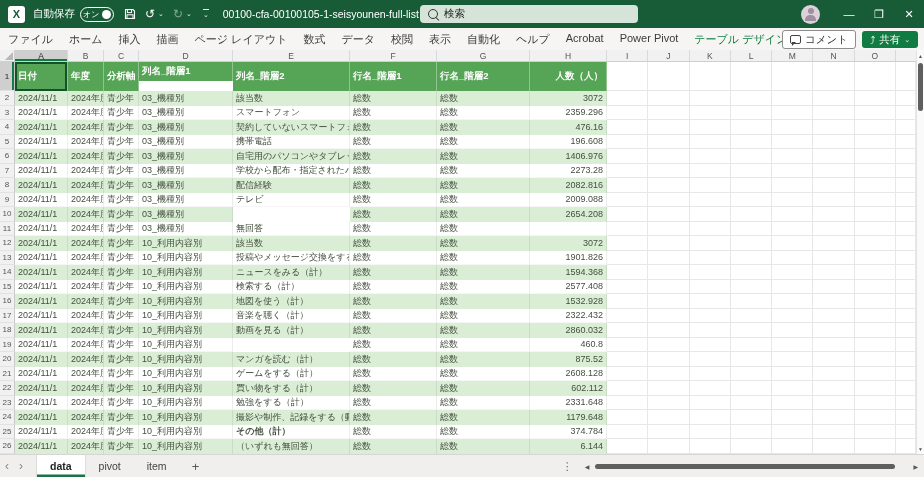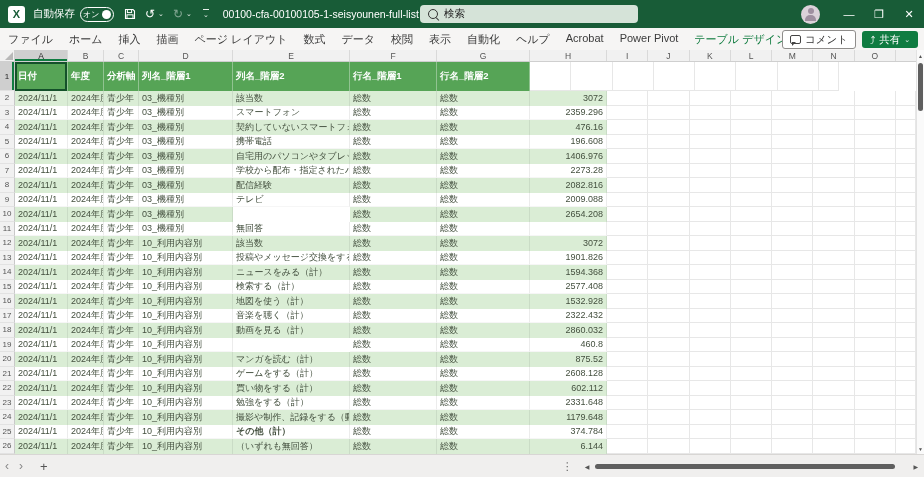--- a/index.html
+++ b/index.html
@@ -194,24 +194,25 @@
       <div class="chd" style="width: 41.3px;">N</div>
       <div class="chd" style="width: 41.3px;">O</div>
     </div>
 
   <div class="grid" id="grid">
       <div class="grow r1">
         <div class="rh sel">1</div>
         <div class="cell hdr selcell" style="width: 53px; height: 29px;">日付</div>
         <div class="cell hdr" style="width: 36px; height: 29px;">年度</div>
         <div class="cell hdr" style="width: 35px; height: 29px;">分析軸</div>
-        <div class="cell hdr" style="width: 94px; height: 29px;">列名_階層1</div>
+        <div class="cell hdr" style="width: 94px; height: 19px;">列名_階層1</div>
         <div class="cell hdr" style="width: 117px; height: 29px;">列名_階層2</div>
         <div class="cell hdr" style="width: 87px; height: 29px;">行名_階層1</div>
         <div class="cell hdr" style="width: 93px; height: 29px;">行名_階層2</div>
+        <div class="cell hdr num" style="width: 77px; height: 29px;">人数（人）</div>
         <div class="cell empty" style="width: 41.3px; height: 29px;"></div>
         <div class="cell empty" style="width: 41.3px; height: 29px;"></div>
         <div class="cell empty" style="width: 41.3px; height: 29px;"></div>
         <div class="cell empty" style="width: 41.3px; height: 29px;"></div>
         <div class="cell empty" style="width: 41.3px; height: 29px;"></div>
         <div class="cell empty" style="width: 41.3px; height: 29px;"></div>
         <div class="cell empty" style="width: 41.3px; height: 29px;"></div>
         <div class="cell empty" style="width: 20px;"></div>
       </div>
       <div class="grow">
@@ -712,20 +713,25 @@
 
   <div class="vscroll">
     <div class="varrow" style="top:1px;">▲</div>
     <div class="vthumb"></div>
     <div class="varrow" style="bottom:1px;">▼</div>
   </div>
 
   <div class="sheetbar">
     <span class="nav">‹</span>
     <span class="nav">›</span>
+    <div id="stabs" style="display:flex;height:100%;margin-left:8px;">
+        <div class="stab active">data</div>
+        <div class="stab">pivot</div>
+        <div class="stab">item</div>
+      </div>
     <span class="addsheet">+</span>
     <div class="hscroll">
       <span class="more-v">⋮</span>
       <span class="harrow">◀</span>
       <span class="htrack">
         <span class="hthumb"></span>
       </span>
       <span class="harrow">▶</span>
     </div>
   </div>

